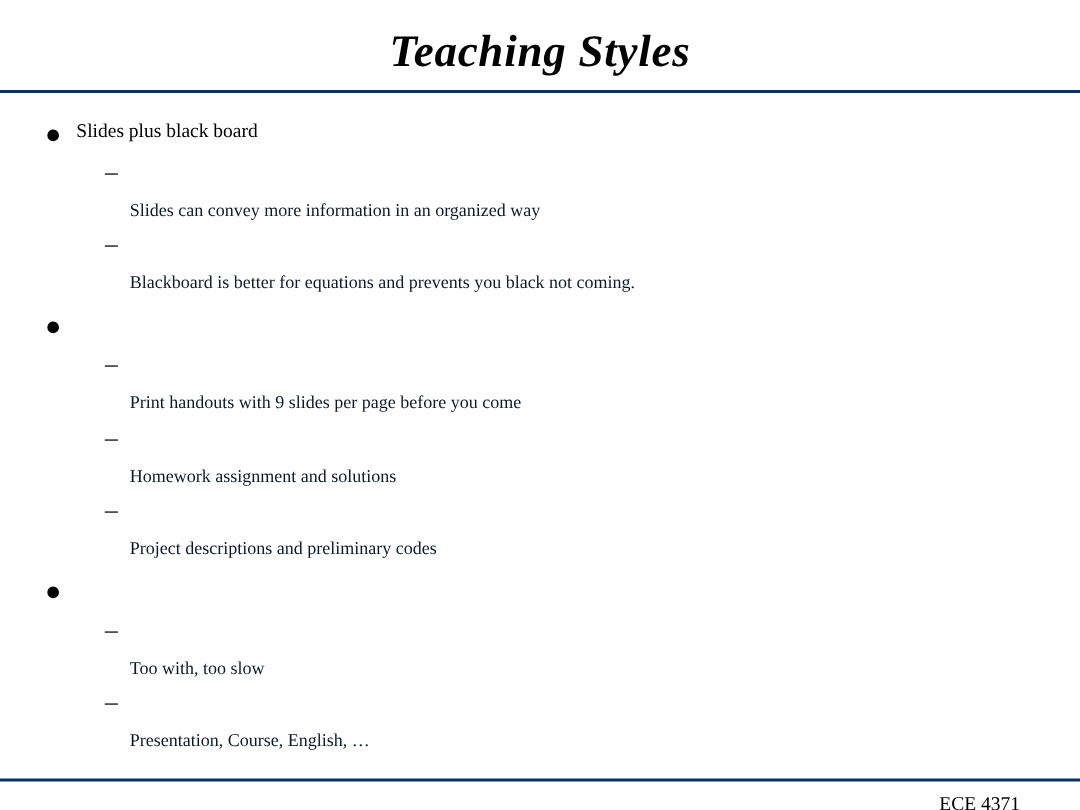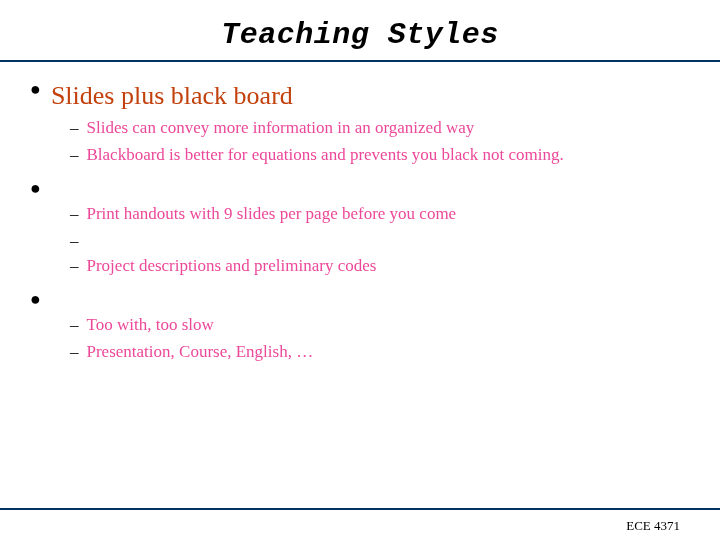--- a/index.html
+++ b/index.html
@@ -21,21 +21,20 @@
       height: 540px;
       background: #ffffff;
       display: flex;
       flex-direction: column;
       padding: 0;
     }
 
     .slide-header {
       padding: 18px 40px 8px 40px;
       border-bottom: 2px solid #003366;
-      font-family: Liberation Mono, monospace;
     }
 
     .slide-title {
       font-size: 30px;
       font-weight: bold;
       font-style: italic;
       text-align: center;
       color: #000000;
       letter-spacing: 0.5px;
     }
@@ -57,22 +56,22 @@
 
     .bullet-dot {
       font-size: 18px;
       margin-right: 10px;
       margin-top: 1px;
       color: #000;
       flex-shrink: 0;
     }
 
     .main-bullet-text {
-      font-size: 26px;
-      color: #c2410c;
+      font-size: 13px;
+      color: #000000;
       line-height: 1.35;
     }
 
     .sub-bullets {
       margin-left: 40px;
       margin-top: 3px;
     }
 
     .sub-bullet {
       display: flex;
@@ -82,23 +81,24 @@
 
     .sub-bullet-dash {
       font-size: 17px;
       margin-right: 8px;
       color: #000;
       flex-shrink: 0;
       margin-top: 1px;
     }
 
     .sub-bullet-text {
-      font-size: 17px;
-      color: #ec4899;
+      font-size: 12px;
+      color: #0f172a;
       line-height: 1.35;
+      margin-top: 28px;
     }
 
     .slide-footer {
       border-top: 2px solid #003366;
       padding: 6px 40px;
       text-align: right;
     }
 
     .footer-text {
       font-size: 13px;
@@ -136,20 +136,21 @@
       <div class="main-bullet">
         <span class="bullet-dot">●</span>
       </div>
       <div class="sub-bullets">
         <div class="sub-bullet">
           <span class="sub-bullet-dash">–</span>
           <span class="sub-bullet-text">Print handouts with 9 slides per page before you come</span>
         </div>
         <div class="sub-bullet">
           <span class="sub-bullet-dash">–</span>
+          <span class="sub-bullet-text">Homework assignment and solutions</span>
         </div>
         <div class="sub-bullet">
           <span class="sub-bullet-dash">–</span>
           <span class="sub-bullet-text">Project descriptions and preliminary codes</span>
         </div>
       </div>
     </div>
 
     <div class="bullet-section">
       <div class="main-bullet">

